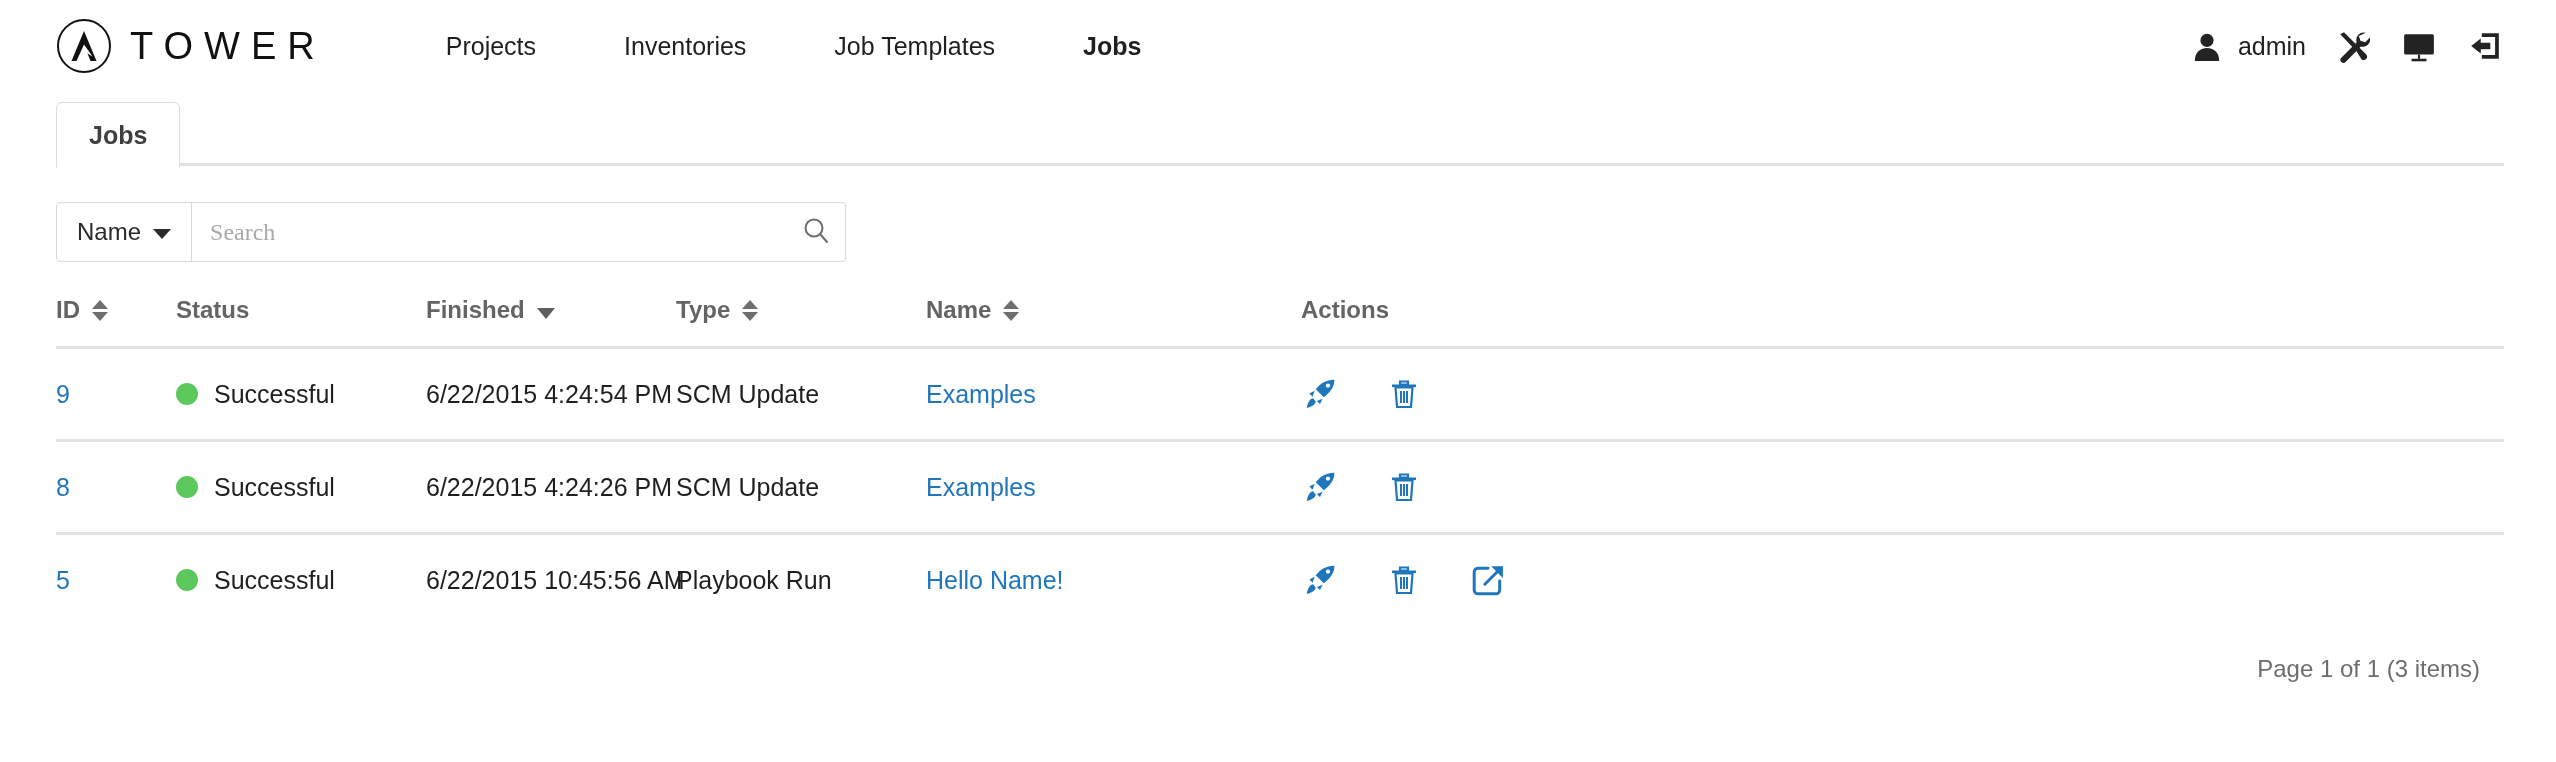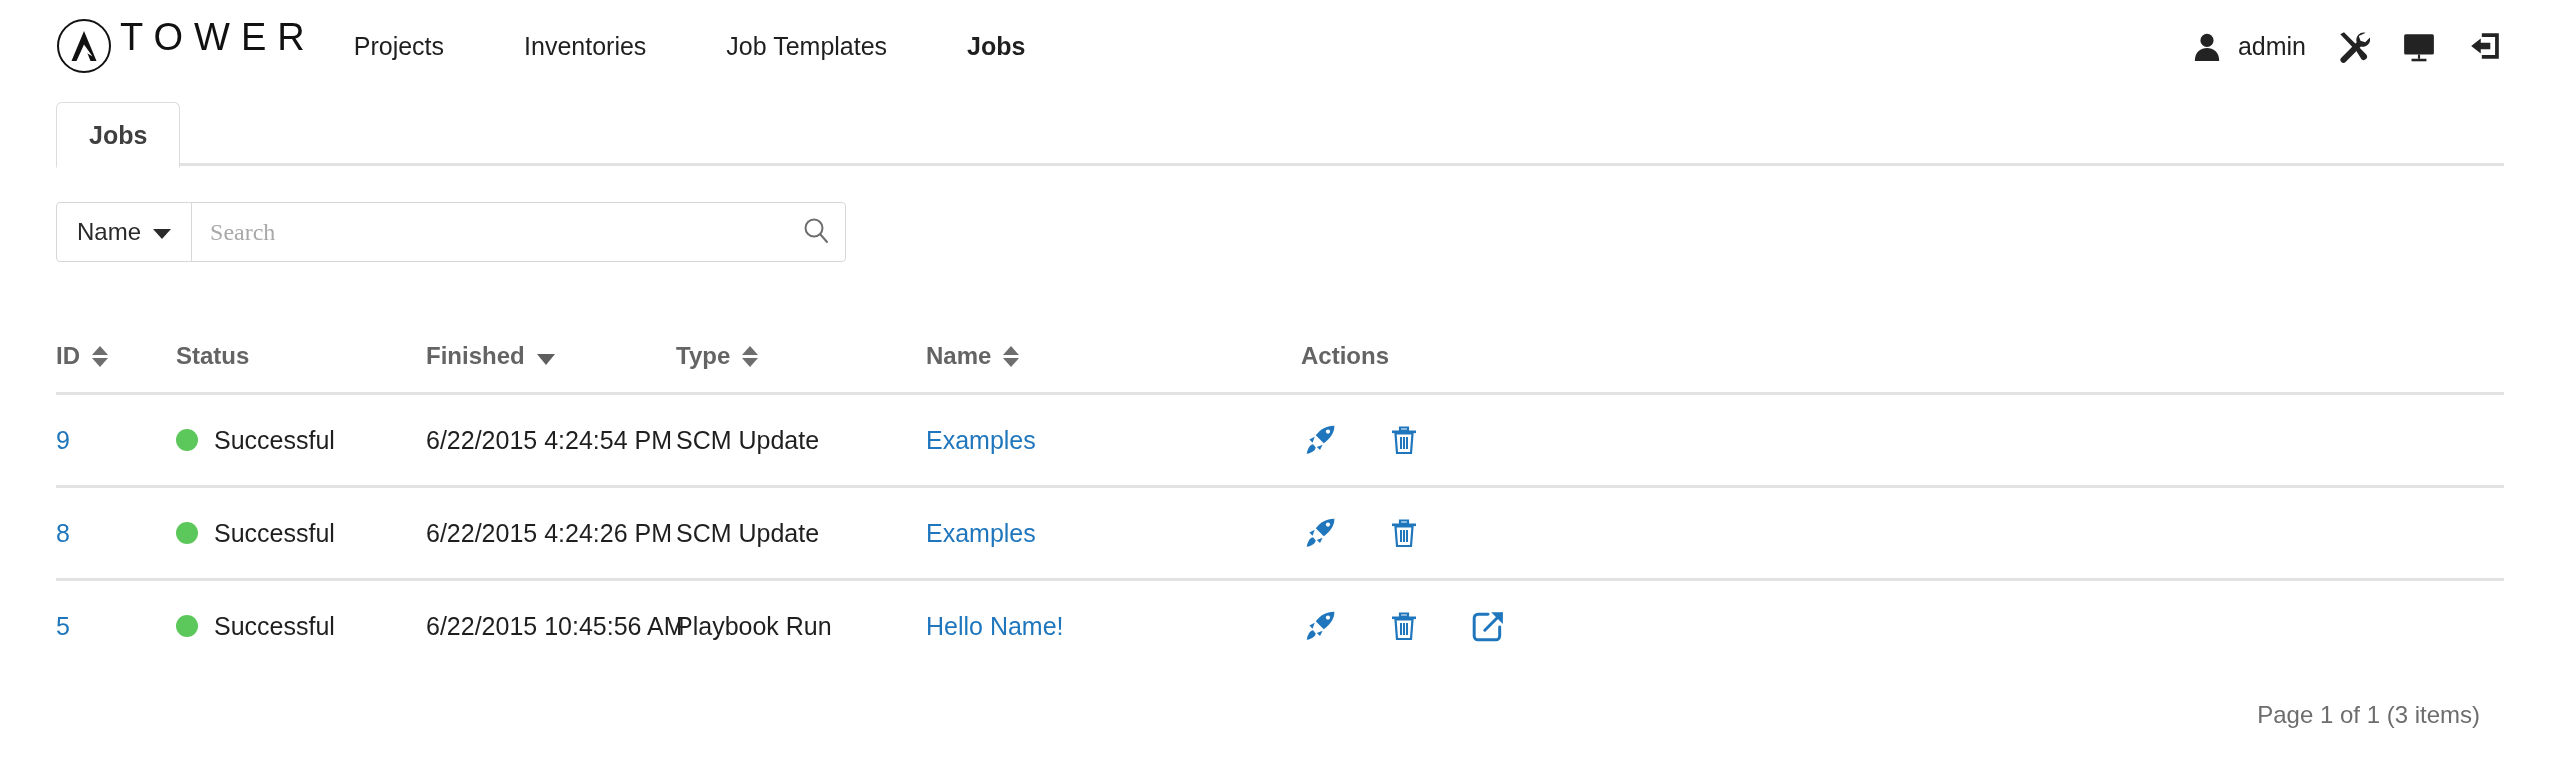--- a/index.html
+++ b/index.html
@@ -15,39 +15,40 @@
   
   .topnav {
     height: 92px;
     display: flex;
     align-items: center;
     padding: 0 52px 0 56px;
     background: #ffffff;
   }
   .brand {
     display: flex;
-    align-items: flex-start;
-    gap: 8px;
+    align-items: center;
+    gap: 18px;
+    margin-right: 82px;
   }
   .brand-mark {
     width: 56px; height: 56px;
     flex: 0 0 56px;
   }
   .brand-text {
     font-size: 38px;
     letter-spacing: 11px;
     font-weight: 400;
     color: #111111;
     white-space: nowrap;
     line-height: 1;
   }
   .mainmenu {
     display: flex;
     align-items: center;
-    gap: 4px;
+    gap: 12px;
   }
   .mainmenu a {
     font-size: 25px;
     color: #1f1f1f;
     text-decoration: none;
     padding: 0 38px;
     white-space: nowrap;
   }
   .mainmenu a.active { font-weight: 700; }
 
@@ -187,21 +188,21 @@
   }
   table.jobs tr:last-child td { border-bottom: 0; }
 
   .col-id     { width: 120px; }
   .col-status { width: 250px; }
   .col-fin    { width: 250px; }
   .col-type   { width: 250px; }
   .col-name   { width: 375px; }
   .col-act    { width: auto; }
 
-  .th-inner { display: inline-flex; align-items: center; gap: 12px; margin-top: 46px; }
+  .th-inner { display: inline-flex; align-items: center; gap: 12px; }
 
   .sort-both {
     display: inline-flex;
     flex-direction: column;
     gap: 3px;
     line-height: 0;
   }
   .sort-both i {
     width: 0; height: 0;
     border-left: 8px solid transparent;

